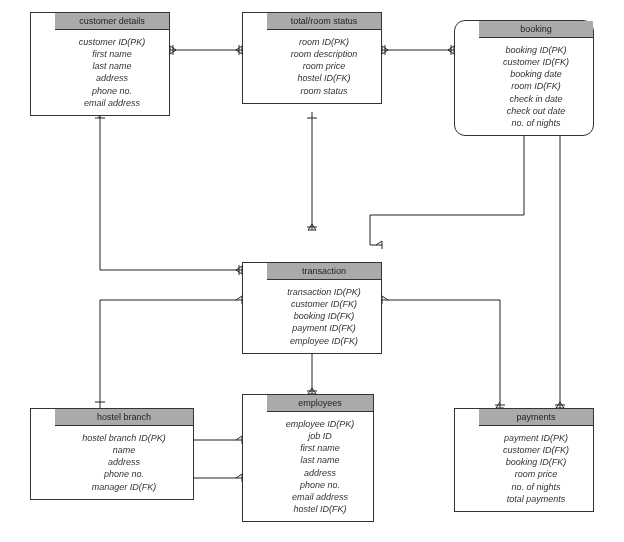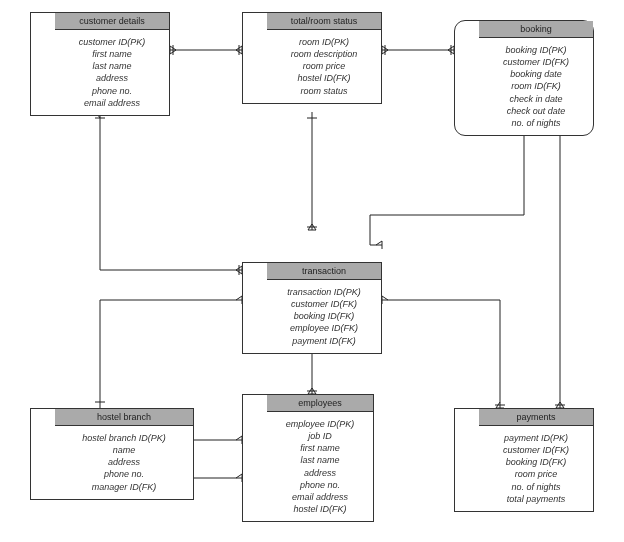--- a/index.html
+++ b/index.html
@@ -142,22 +142,22 @@
       <div>no. of nights</div>
     </div>
 </div>
 
 <div class="entity" style="left:242px;top:230px;width:140px;margin-top:32px;">
   <div class="entity-header">transaction</div>
   <div class="entity-body">
       <div>transaction ID(PK)</div>
       <div>customer ID(FK)</div>
       <div>booking ID(FK)</div>
+      <div>payment ID(FK)</div>
       <div>employee ID(FK)</div>
-      <div>payment ID(FK)</div>
     </div>
 </div>
 
 <div class="entity" style="left:30px;top:408px;width:164px;">
   <div class="entity-header">hostel branch</div>
   <div class="entity-body">
       <div>hostel branch ID(PK)</div>
       <div>name</div>
       <div>address</div>
       <div>phone no.</div>

